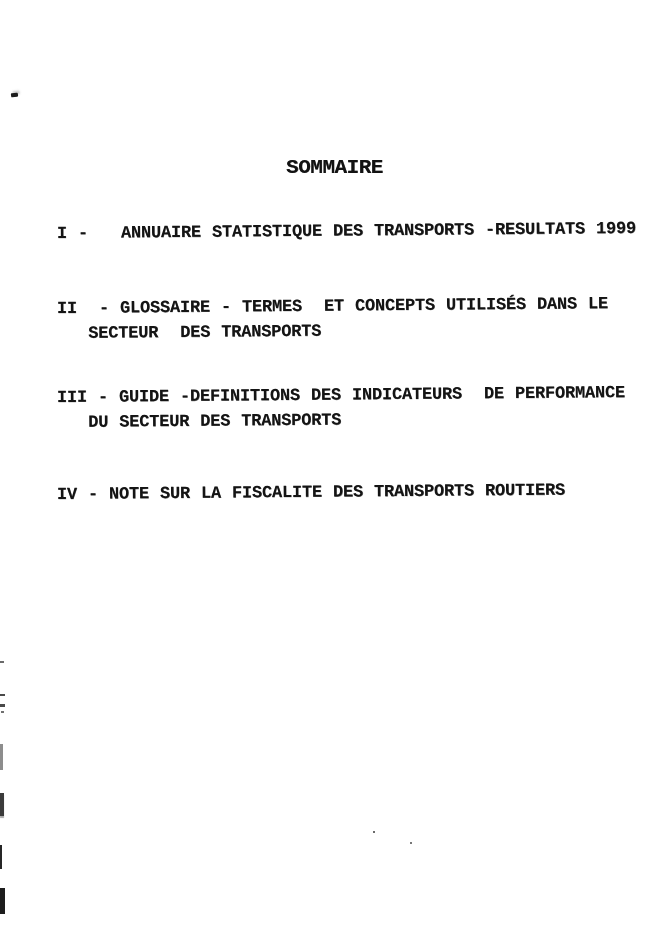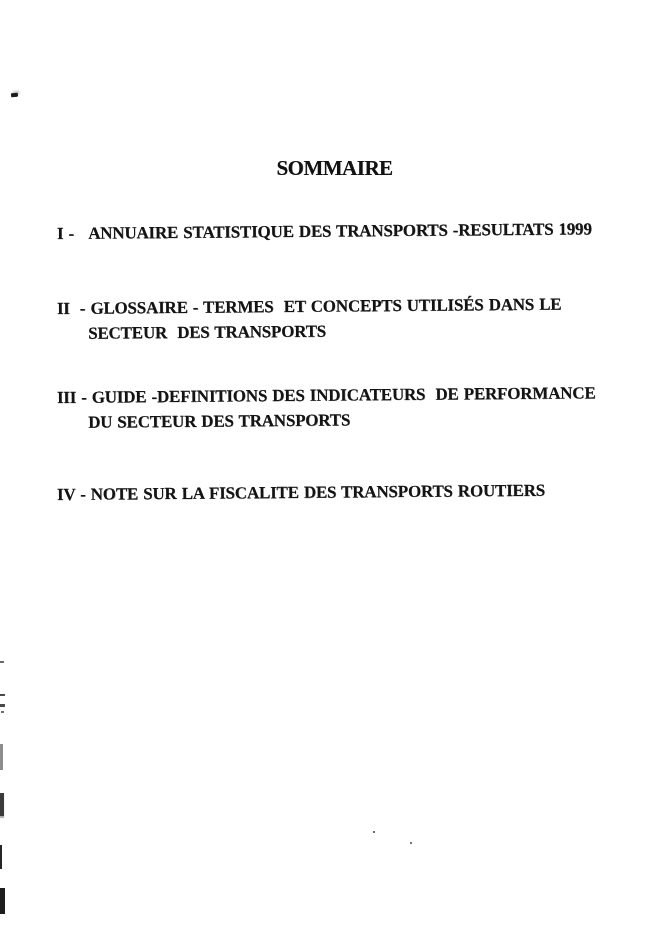--- a/index.html
+++ b/index.html
@@ -6,21 +6,21 @@
     margin: 0;
     padding: 0;
     background: #e8e8e8;
   }
   .page {
     position: relative;
     width: 649px;
     height: 931px;
     background: #ffffff;
     overflow: hidden;
-    font-family: Liberation Serif, serif;
+    font-family: Liberation Mono, monospace;
     color: #161616;
   }
   .doc-title {
     position: absolute;
     top: 156px;
     left: 0;
     width: 100%;
     text-align: center;
     transform: translateX(10px);
     font-size: 21px;

